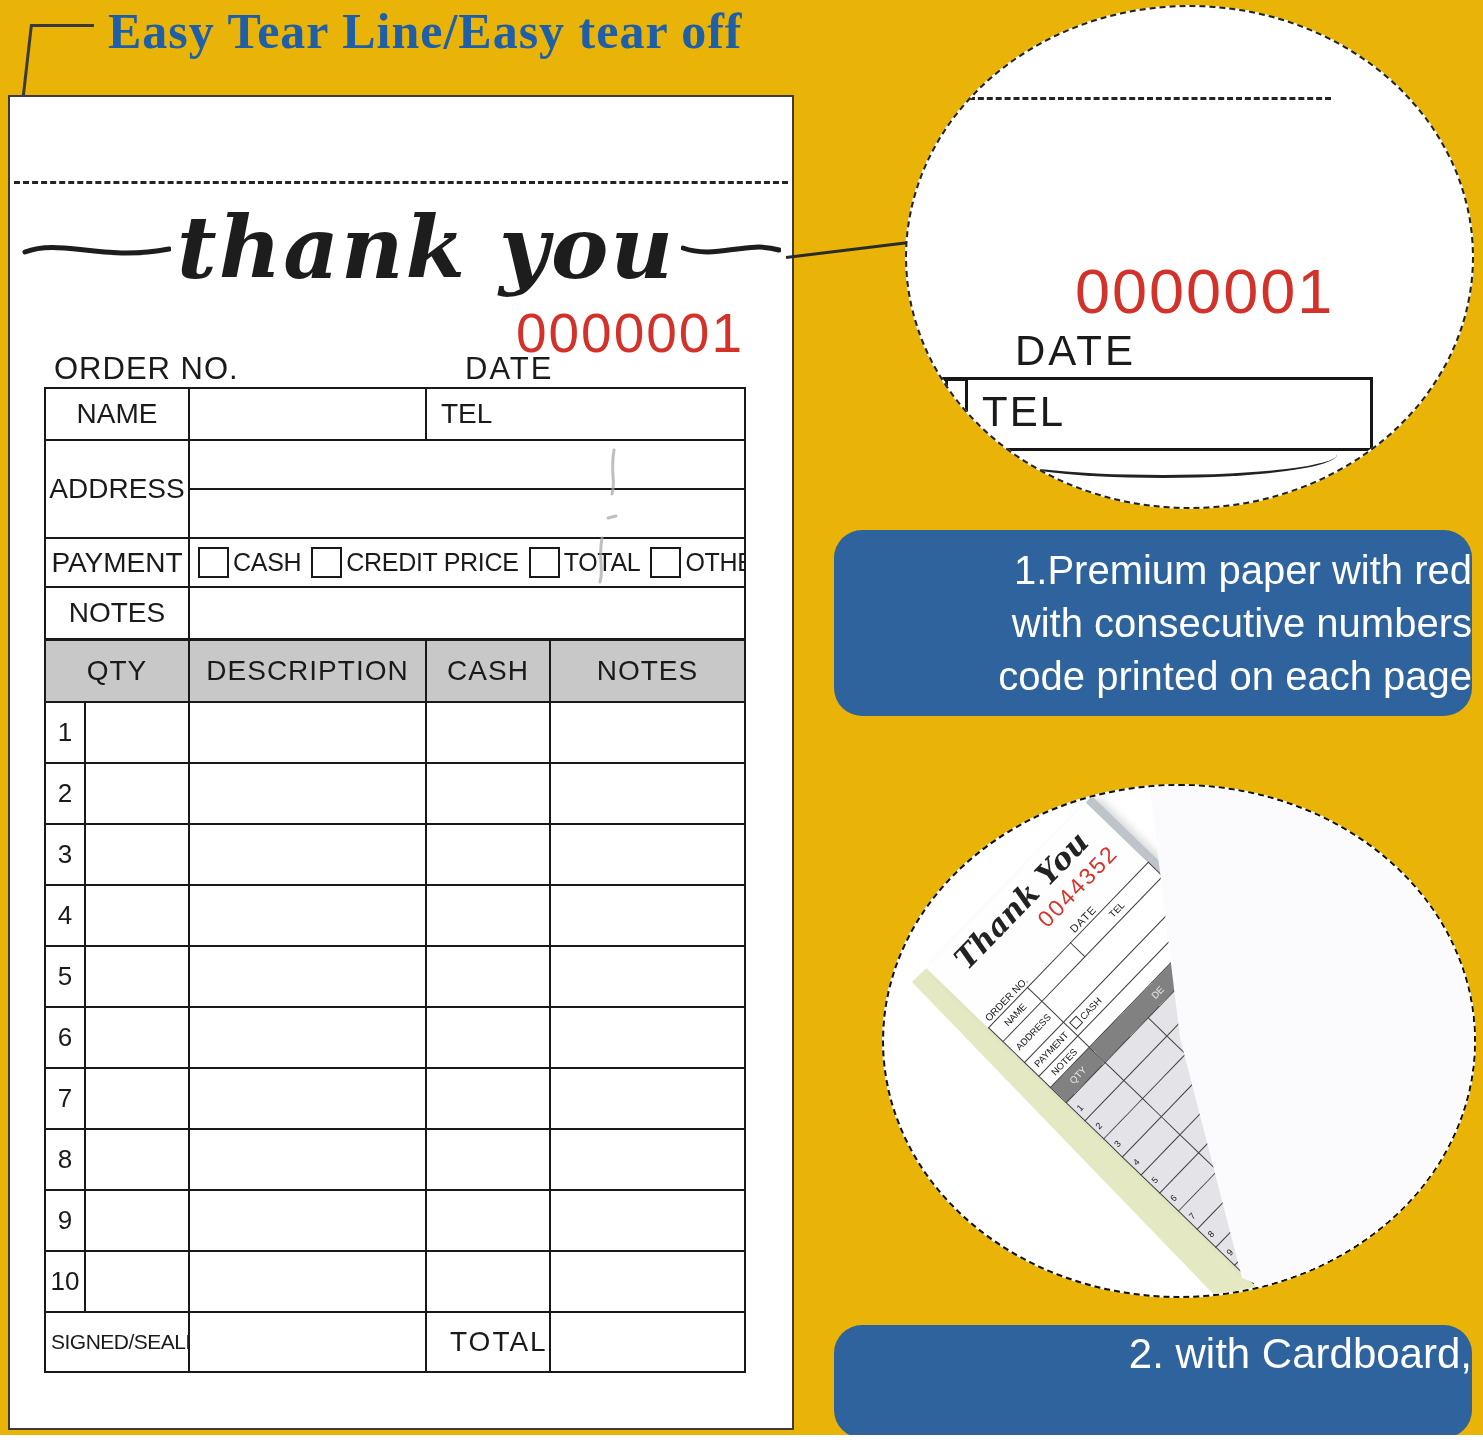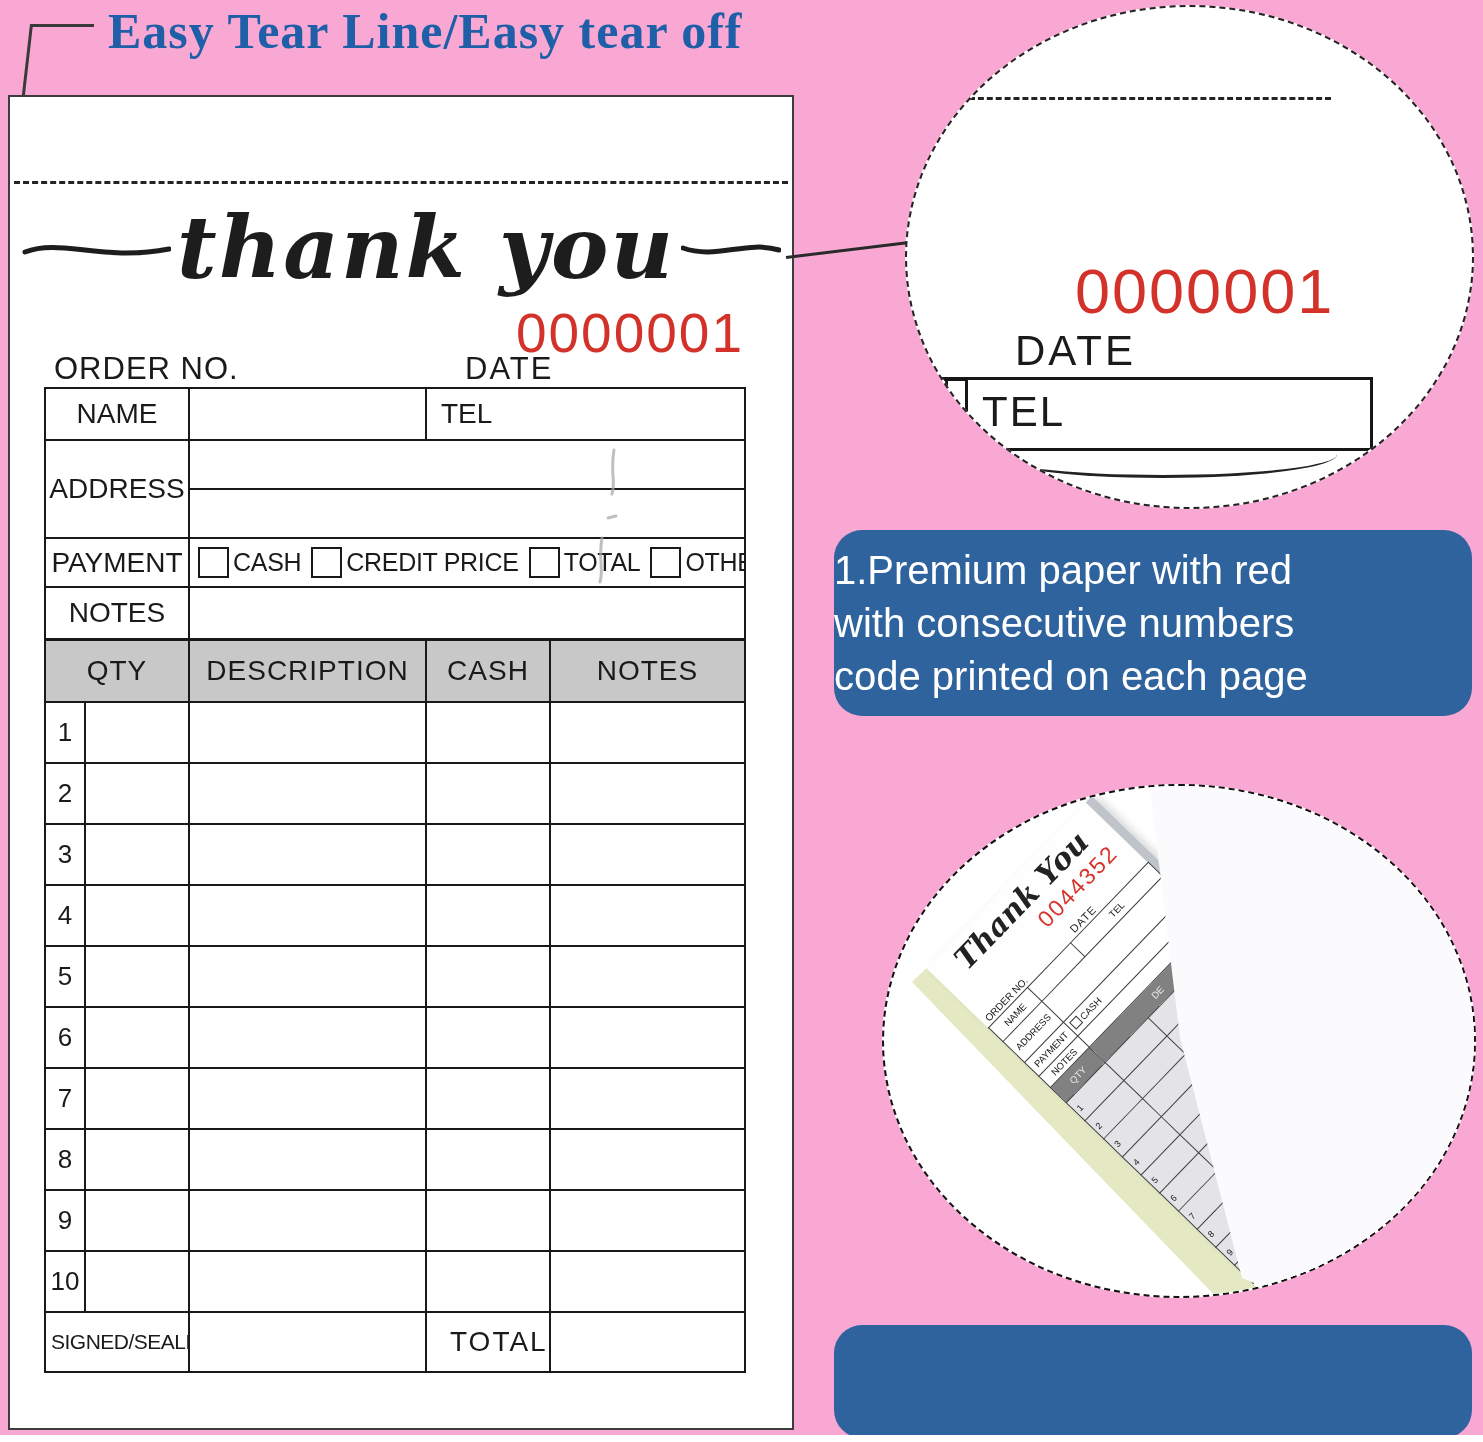--- a/index.html
+++ b/index.html
@@ -1,16 +1,16 @@
 <!DOCTYPE html>
 <html><head>
 <meta charset="utf-8">
 <style>
   html,body{margin:0;padding:0;background:#fff;}
-  .canvas{position:relative;width:1483px;height:1435px;background:#f9a8d4;overflow:hidden;
+  .canvas{position:relative;width:1483px;height:1435px;background:#eab308;overflow:hidden;
           font-family:"Liberation Sans",sans-serif;color:#1a1a1a;}
   
   .tear-label{position:absolute;left:108px;top:2px;font-family:"Liberation Serif",serif;
               font-weight:bold;font-size:50px;color:#1e5fa8;letter-spacing:1px;}
   .callout-h{position:absolute;left:30px;top:24px;width:64px;height:3px;background:#3a3a3a;}
   .callout-d{position:absolute;left:30px;top:24px;width:3px;height:176px;background:#3a3a3a;
              transform-origin:top left;transform:rotate(6.5deg);}
   
   .paper{position:absolute;left:8px;top:95px;width:782px;height:1331px;background:#fff;
          border:2px solid #3c3c3c;}
@@ -54,21 +54,21 @@
               border:3.5px solid #161616;font-size:42px;line-height:64px;padding-left:14px;
               letter-spacing:2px;}
   .mag-lline{position:absolute;left:0;top:370px;width:58px;height:3.5px;background:#161616;}
   .mag-vstub{position:absolute;left:38px;top:370px;width:3px;height:76px;background:#161616;}
   .mag-arc{position:absolute;left:82px;top:424px;width:348px;height:44px;
            border-bottom:3.5px solid #222;border-radius:50%;}
   .connector{position:absolute;left:786px;top:256px;width:124px;height:2.5px;background:#2a2a2a;
              transform-origin:left center;transform:rotate(-7deg);z-index:2;}
   
   .feature{position:absolute;left:834px;width:638px;background:#2f639e;border-radius:28px;
-           color:#fff;text-align:left;}
+           color:#fff;text-align:right;}
   .f1{top:530px;height:186px;font-size:40px;line-height:53px;padding-top:14px;box-sizing:border-box;}
   .f2{top:1325px;height:113px;font-size:42px;line-height:54px;padding-top:2px;box-sizing:border-box;}
   
   .photo{position:absolute;left:882px;top:784px;width:590px;height:510px;border:2.5px dashed #111;
          border-radius:50%;background:#fff;overflow:hidden;}
   .pad-under{position:absolute;left:28px;top:196px;width:238px;height:560px;background:#e4e9c3;
              transform-origin:0 0;transform:rotate(-44deg);}
   .pad{position:absolute;left:42px;top:182px;width:230px;height:560px;background:#fefefe;
        transform-origin:0 0;transform:rotate(-46deg);border-right:9px solid #bfc4ca;
        box-shadow:4px 4px 8px rgba(0,0,0,0.15);}
@@ -369,15 +369,16 @@
               <td></td>
               <td></td>
             </tr>
       </tbody>
         </table>
     </div>
     <div class="cardboard"></div>
   </div>
 
   <div class="feature f2">
+    <div>2. with Cardboard,</div>
   </div>
 
 </div>
 
 </body></html>

